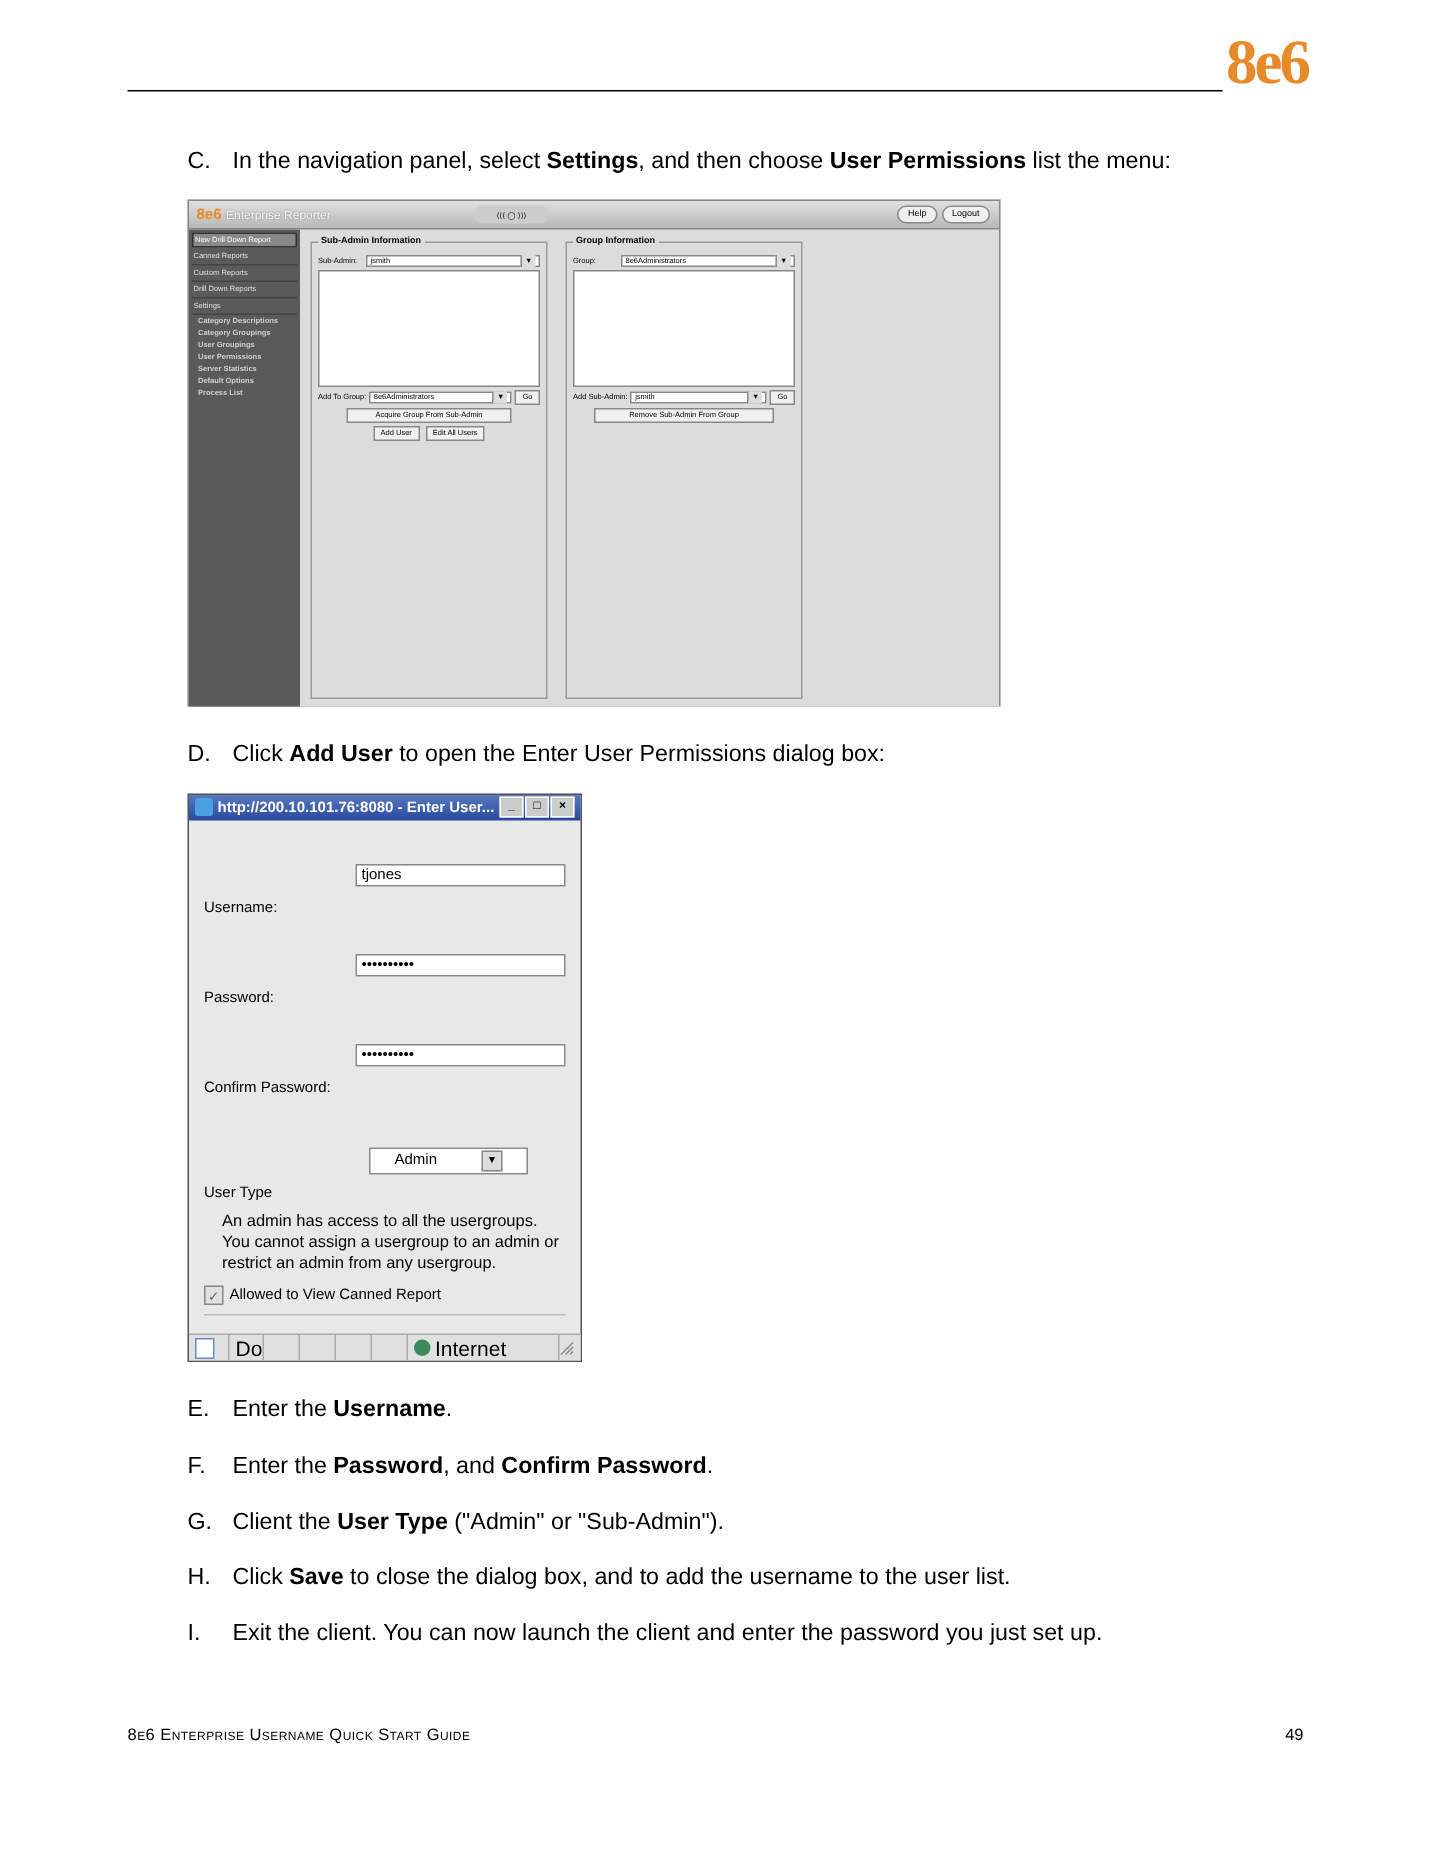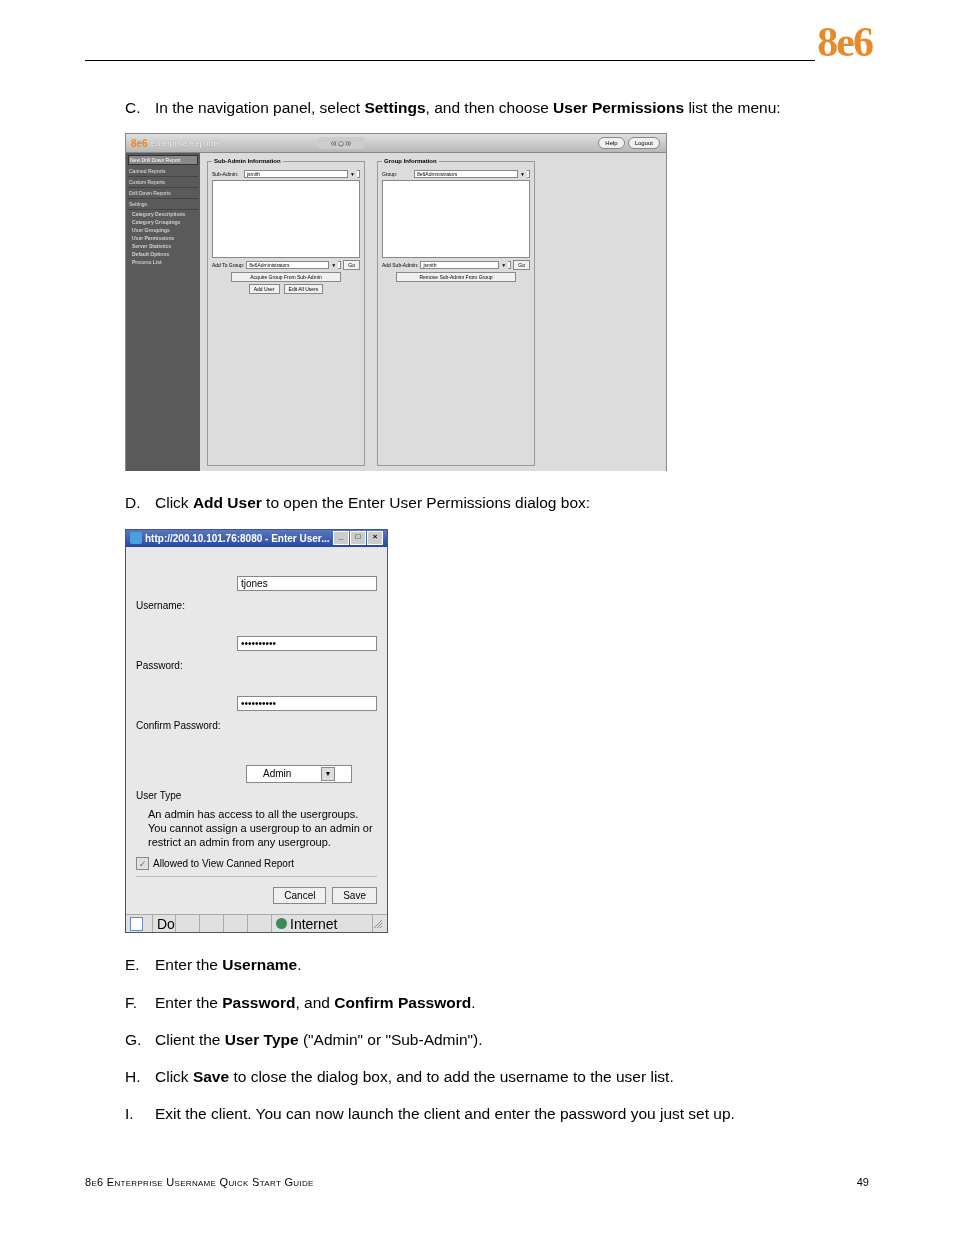--- a/index.html
+++ b/index.html
@@ -509,24 +509,20 @@
             <span>Admin</span>
             <span style="width:12px;height:12px;background:#ddd;border:1px solid #888;font-size:7px;text-align:center;line-height:12px">▼</span>
           </div>
         </div>
         <div class="ss2-desc">An admin has access to all the usergroups. You cannot assign a usergroup to an admin or restrict an admin from any usergroup.</div>
         <div class="ss2-check">
           <span class="ss2-checkbox">✓</span>
           <span>Allowed to View Canned Report</span>
         </div>
         <hr class="ss2-hr">
-        <div class="ss2-btns">
-          <button class="ss2-btn">Cancel</button>
-          <button class="ss2-btn">Save</button>
-        </div>
       </div>
       <div class="ss2-status">
         <div class="ss2-status-cell" style="width:18px">
           <span style="width:11px;height:12px;background:#fff;border:1px solid #6a8ac0;display:inline-block"></span>
         </div>
         <div class="ss2-status-cell" style="width:14px">Do</div>
         <div class="ss2-status-cell" style="width:15px"></div>
         <div class="ss2-status-cell" style="width:15px"></div>
         <div class="ss2-status-cell" style="width:15px"></div>
         <div class="ss2-status-cell" style="width:15px"></div>

